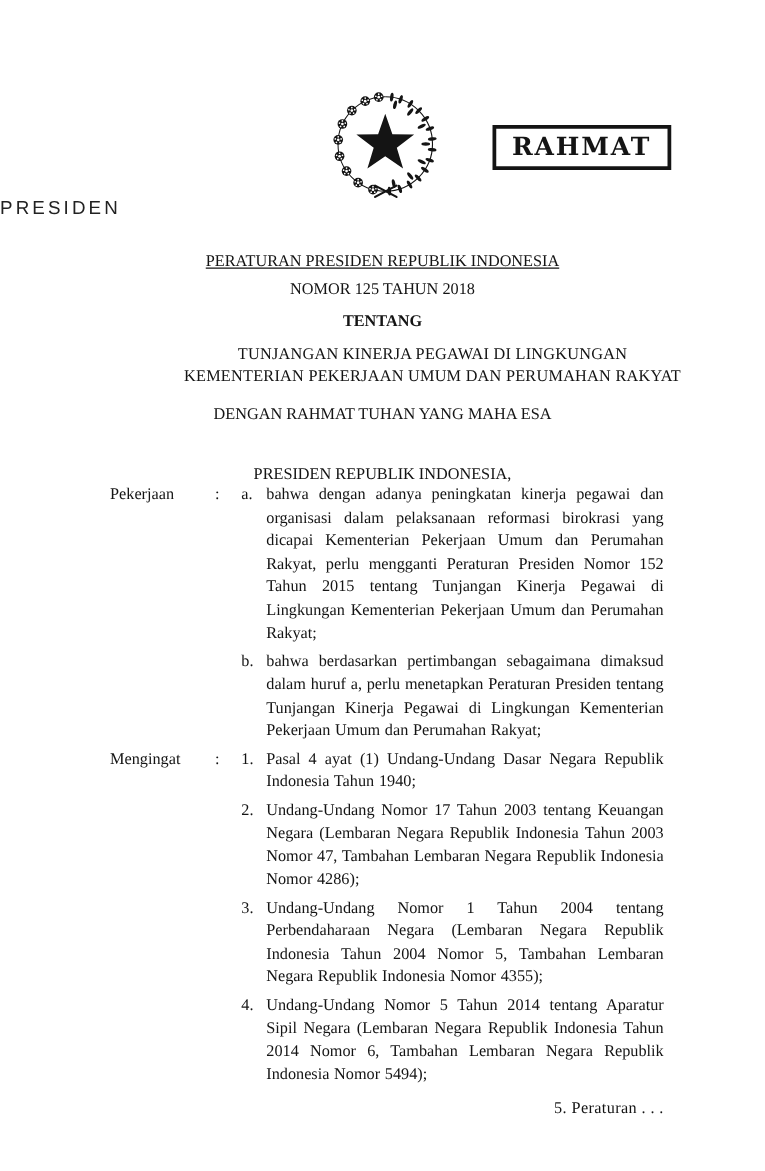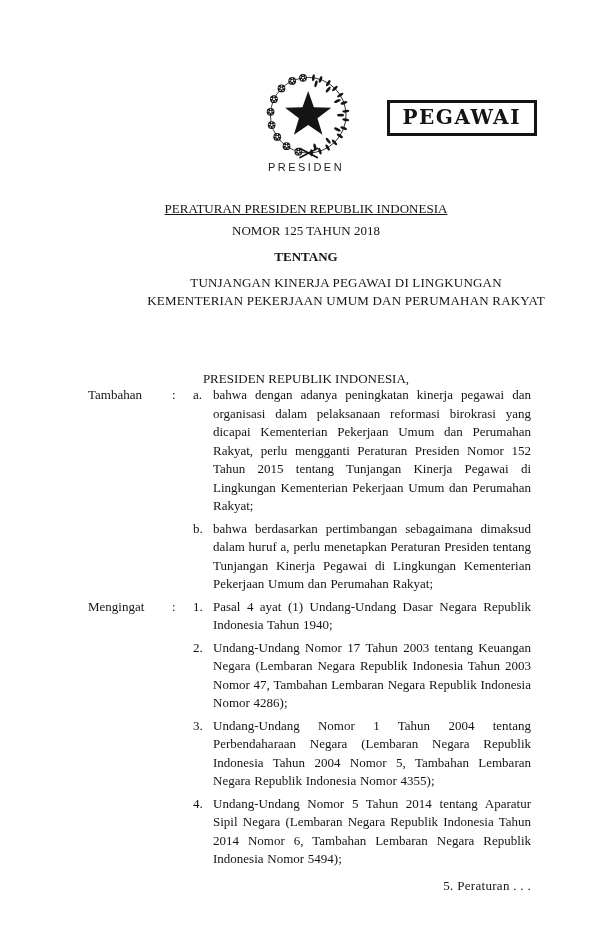--- a/index.html
+++ b/index.html
@@ -24,23 +24,22 @@
     border:3px solid #141414;
     padding:2px 13px 4px 13px;
     font-size:20px;
     font-weight:bold;
     letter-spacing:1.5px;
     font-family:"DejaVu Serif", serif;
   }
   .letterhead {
     position:absolute;
     top:161px; left:0; width:100%;
-    text-align:center;
     font-family:"Liberation Sans", sans-serif;
-    font-size:11px;
+    font-size:15px;
     color:#222;
     line-height:12px;
   }
   .letterhead .lh1 { letter-spacing:2.5px; }
   .letterhead .lh2 { letter-spacing:2px; word-spacing:6px; }
 
   
   .titleblock { position:absolute; left:0; width:100%; text-align:center; font-size:13px; }
   .t-line1 { top:201px;text-decoration:underline; }
   .t-line2 { top:223px; }
@@ -137,39 +136,40 @@
     </g>
 
     <g stroke="#141414" stroke-width="2" stroke-linecap="round">
       <line x1="48" y1="83" x2="67" y2="93"></line>
       <line x1="67" y1="83" x2="48" y2="93"></line>
     </g>
 
     <polygon fill="#141414" points="57,19 63.35,37.26 82.68,37.66 67.27,49.34 72.87,67.84 57,56.8 41.13,67.84 46.73,49.34 31.32,37.66 50.65,37.26"></polygon>
   </svg>
 
-  <div class="stamp">PEGAWAI</div>
+  <div class="stamp">RAHMAT</div>
 
   <div class="letterhead">
     <div class="lh1">PRESIDEN</div>
   </div>
 
   <div class="titleblock t-line1">PERATURAN PRESIDEN REPUBLIK INDONESIA</div>
   <div class="titleblock t-line2">NOMOR 125 TAHUN 2018</div>
   <div class="titleblock t-line3">TENTANG</div>
   <div class="titleblock t-line45">
     <div>TUNJANGAN KINERJA PEGAWAI DI LINGKUNGAN</div>
     <div>KEMENTERIAN PEKERJAAN UMUM DAN PERUMAHAN RAKYAT</div>
   </div>
+  <div class="titleblock t-grace">DENGAN RAHMAT TUHAN YANG MAHA ESA</div>
   <div class="titleblock t-auth">PRESIDEN REPUBLIK INDONESIA,</div>
 
   <div class="body">
 
     <div class="section">
-      <div class="sec-label">Tambahan</div>
+      <div class="sec-label">Pekerjaan</div>
       <div class="sec-colon">:</div>
       <div class="sec-items">
         <div class="item">
           <div class="item-marker">a.</div>
           <div class="item-text">bahwa dengan adanya peningkatan kinerja pegawai dan organisasi dalam pelaksanaan reformasi birokrasi yang dicapai Kementerian Pekerjaan Umum dan Perumahan Rakyat, perlu mengganti Peraturan Presiden Nomor 152 Tahun 2015 tentang Tunjangan Kinerja Pegawai di Lingkungan Kementerian Pekerjaan Umum dan Perumahan Rakyat;</div>
         </div>
         <div class="item">
           <div class="item-marker">b.</div>
           <div class="item-text">bahwa berdasarkan pertimbangan sebagaimana dimaksud dalam huruf a, perlu menetapkan Peraturan Presiden tentang Tunjangan Kinerja Pegawai di Lingkungan Kementerian Pekerjaan Umum dan Perumahan Rakyat;</div>
         </div>

